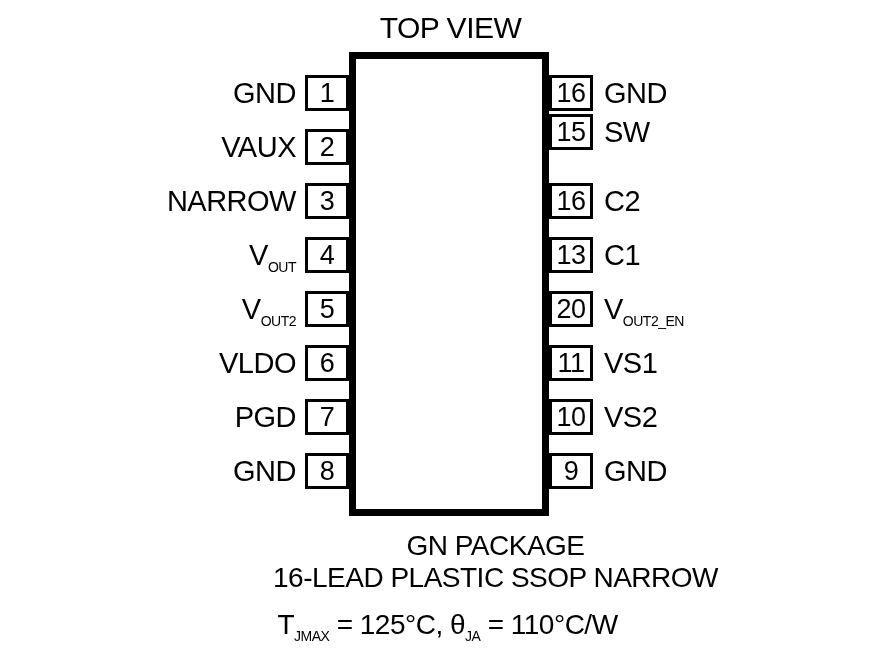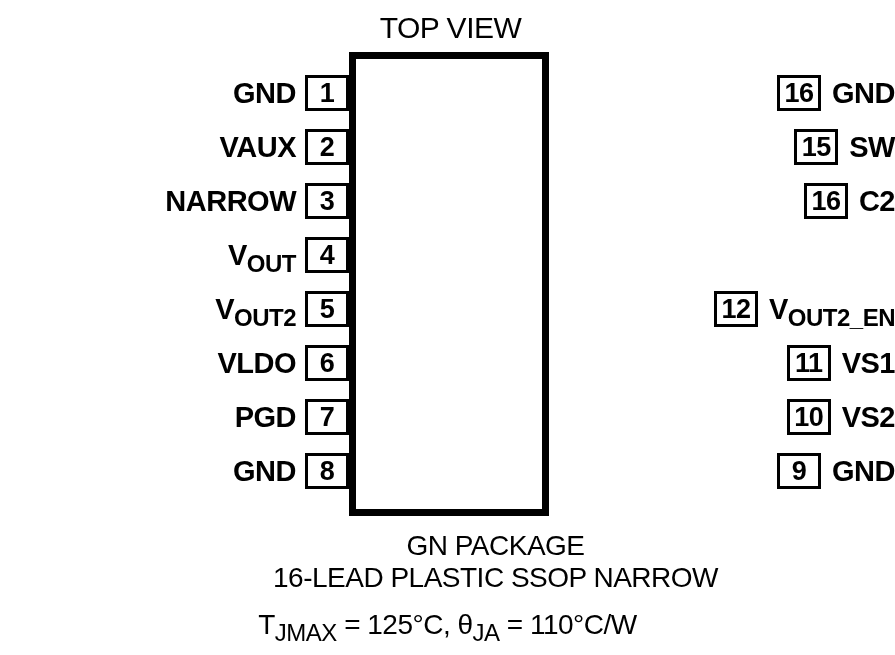--- a/index.html
+++ b/index.html
@@ -18,34 +18,34 @@
     line-height:36px; text-align:center; font-size:30px;
   }
   .package-body{
     position:absolute; left:349px; top:52px;
     width:200px; height:464px;
     border:7px solid #000; box-sizing:border-box;
     background:#ffffff;
   }
   .pin-row{
     position:absolute; height:36px;
-    display:flex; align-items:center;font-weight:bold;
+    display:flex; align-items:center;
   }
   .pin-row.left{ left:0; width:349px; justify-content:flex-end; }
-  .pin-row.right{ left:549px; width:346px; justify-content:flex-end; }
+  .pin-row.right{ left:549px; width:346px; justify-content:flex-start; }
   .pin-box{
     width:44px; height:36px; box-sizing:border-box;
     border:3px solid #000; background:#fff;
     display:flex; align-items:center; justify-content:center;
     font-size:27px; flex:0 0 auto;
   }
   .pin-row.left .pin-label{ margin-right:9px; }
   .pin-row.right .pin-label{ margin-left:11px; }
   .pin-label{ font-size:29px; white-space:nowrap; }
-  .sub{ font-size:24px; position:relative; top:7px; letter-spacing:-0.5px; }
+  .sub{ font-size:14px; position:relative; top:7px; letter-spacing:-0.5px; }
   .footer-block{
     position:absolute; top:530px; left:0; width:895px;
     text-align:center; font-size:28px; line-height:32px;margin-left:48px;
   }
   .thermal{
     position:absolute; top:607px; left:0; width:895px;
     text-align:center; font-size:28px; line-height:36px;
     white-space:pre;
   }
 </style>
@@ -106,35 +106,41 @@
         <span>8</span>
       </span>
   </div>
 
   <div class="pin-row right" style="top:75px">
     <span class="pin-box">
         <span>16</span>
       </span>
     <span class="pin-label"><span>GND</span><span class="sub"></span></span>
   </div>
-  <div class="pin-row right" style="top:129px">
+  <div class="pin-row right" style="top:114px">
     <span class="pin-box">
         <span>15</span>
       </span>
     <span class="pin-label"><span>SW</span><span class="sub"></span></span>
   </div>
   <div class="pin-row right" style="top:183px">
     <span class="pin-box">
         <span>16</span>
       </span>
     <span class="pin-label"><span>C2</span><span class="sub"></span></span>
   </div>
+  <div class="pin-row right" style="top:237px">
+    <span class="pin-box">
+        <span>13</span>
+      </span>
+    <span class="pin-label"><span>C1</span><span class="sub"></span></span>
+  </div>
   <div class="pin-row right" style="top:291px">
     <span class="pin-box">
-        <span>12</span>
+        <span>20</span>
       </span>
     <span class="pin-label"><span>V</span><span class="sub">OUT2_EN</span></span>
   </div>
   <div class="pin-row right" style="top:345px">
     <span class="pin-box">
         <span>11</span>
       </span>
     <span class="pin-label"><span>VS1</span><span class="sub"></span></span>
   </div>
   <div class="pin-row right" style="top:399px">

